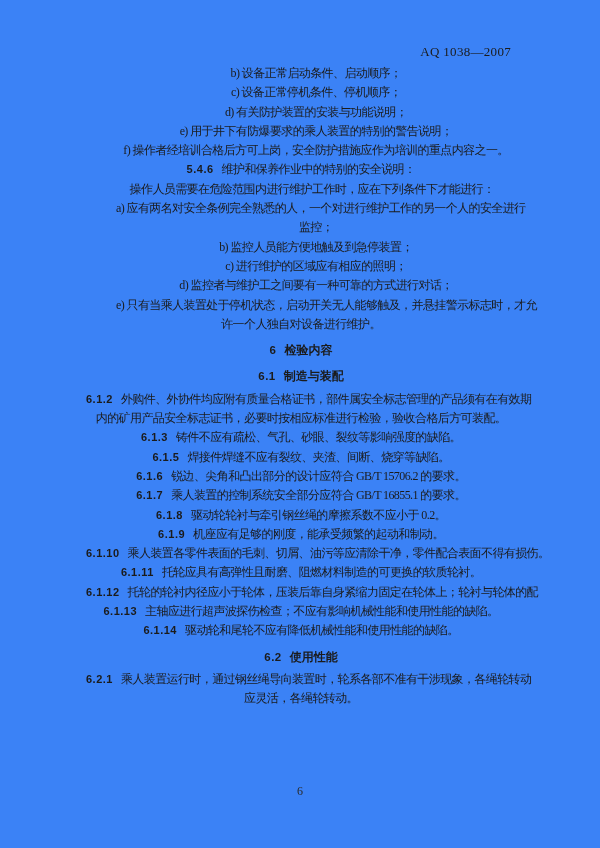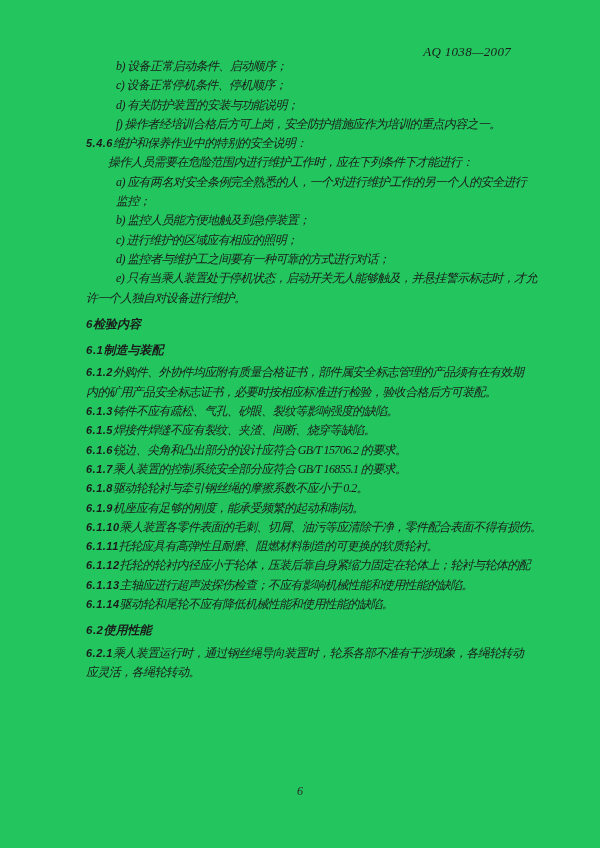--- a/index.html
+++ b/index.html
@@ -5,51 +5,52 @@
   * { margin: 0; padding: 0; box-sizing: border-box; }
   html, body { background: #ffffff; }
   body {
     width: 600px; height: 848px;
     font-family: "Liberation Serif", "DejaVu Serif", serif;
     color: #1b1b1b;
   }
   .page {
     position: relative;
     width: 600px; height: 848px;
-    background: #22c55e;
+    background: #3b82f6;
     overflow: hidden;
-    font-style: italic;
   }
   .header-no {
     position: absolute;
     top: 44px; right: 89px;
     font-size: 13px;
     letter-spacing: 0.3px;
     color: #1b1b1b;
   }
   .content {
     position: absolute;
-    left: 86px; top: 57px;
+    left: 86px; top: 64px;
     width: 430px;
+    text-align: center;
   }
   .line {
     font-size: 12px;
     line-height: 19.3px;
     letter-spacing: -0.6px;
     white-space: nowrap;
     color: #1b1b1b;
   }
   .item  { padding-left: 30px; }
   .para  { padding-left: 22px; }
   .flush { padding-left: 0; }
   .num {
     font-family: "Liberation Sans", "DejaVu Sans", sans-serif;
     font-weight: 700;
     font-size: 11px;
     letter-spacing: 0.5px;
+    margin-right: 8px;
   }
   .h1, .h2 {
     font-weight: 700;
     margin-top: 7px;
     margin-bottom: 3px;
   }
   .h1 .htext, .h2 .htext {
     font-family: "Liberation Sans", "DejaVu Sans", sans-serif;
     font-weight: 700;
     font-size: 12px;
@@ -70,20 +71,21 @@
 <body>
 
 <div class="page">
 
   <div class="header-no">AQ 1038—2007</div>
 
   <div class="content">
     <div class="line item"><span>b) 设备正常启动条件、启动顺序；</span></div>
     <div class="line item"><span>c) 设备正常停机条件、停机顺序；</span></div>
     <div class="line item"><span>d) 有关防护装置的安装与功能说明；</span></div>
+    <div class="line item"><span>e) 用于井下有防爆要求的乘人装置的特别的警告说明；</span></div>
     <div class="line item"><span>f) 操作者经培训合格后方可上岗，安全防护措施应作为培训的重点内容之一。</span></div>
     <div class="line flush"><span class="num">5.4.6</span><span>维护和保养作业中的特别的安全说明：</span></div>
     <div class="line para"><span>操作人员需要在危险范围内进行维护工作时，应在下列条件下才能进行：</span></div>
     <div class="line item"><span>a) 应有两名对安全条例完全熟悉的人，一个对进行维护工作的另一个人的安全进行</span></div>
     <div class="line item"><span>监控；</span></div>
     <div class="line item"><span>b) 监控人员能方便地触及到急停装置；</span></div>
     <div class="line item"><span>c) 进行维护的区域应有相应的照明；</span></div>
     <div class="line item"><span>d) 监控者与维护工之间要有一种可靠的方式进行对话；</span></div>
     <div class="line item"><span>e) 只有当乘人装置处于停机状态，启动开关无人能够触及，并悬挂警示标志时，才允</span></div>
     <div class="line flush"><span>许一个人独自对设备进行维护。</span></div>

